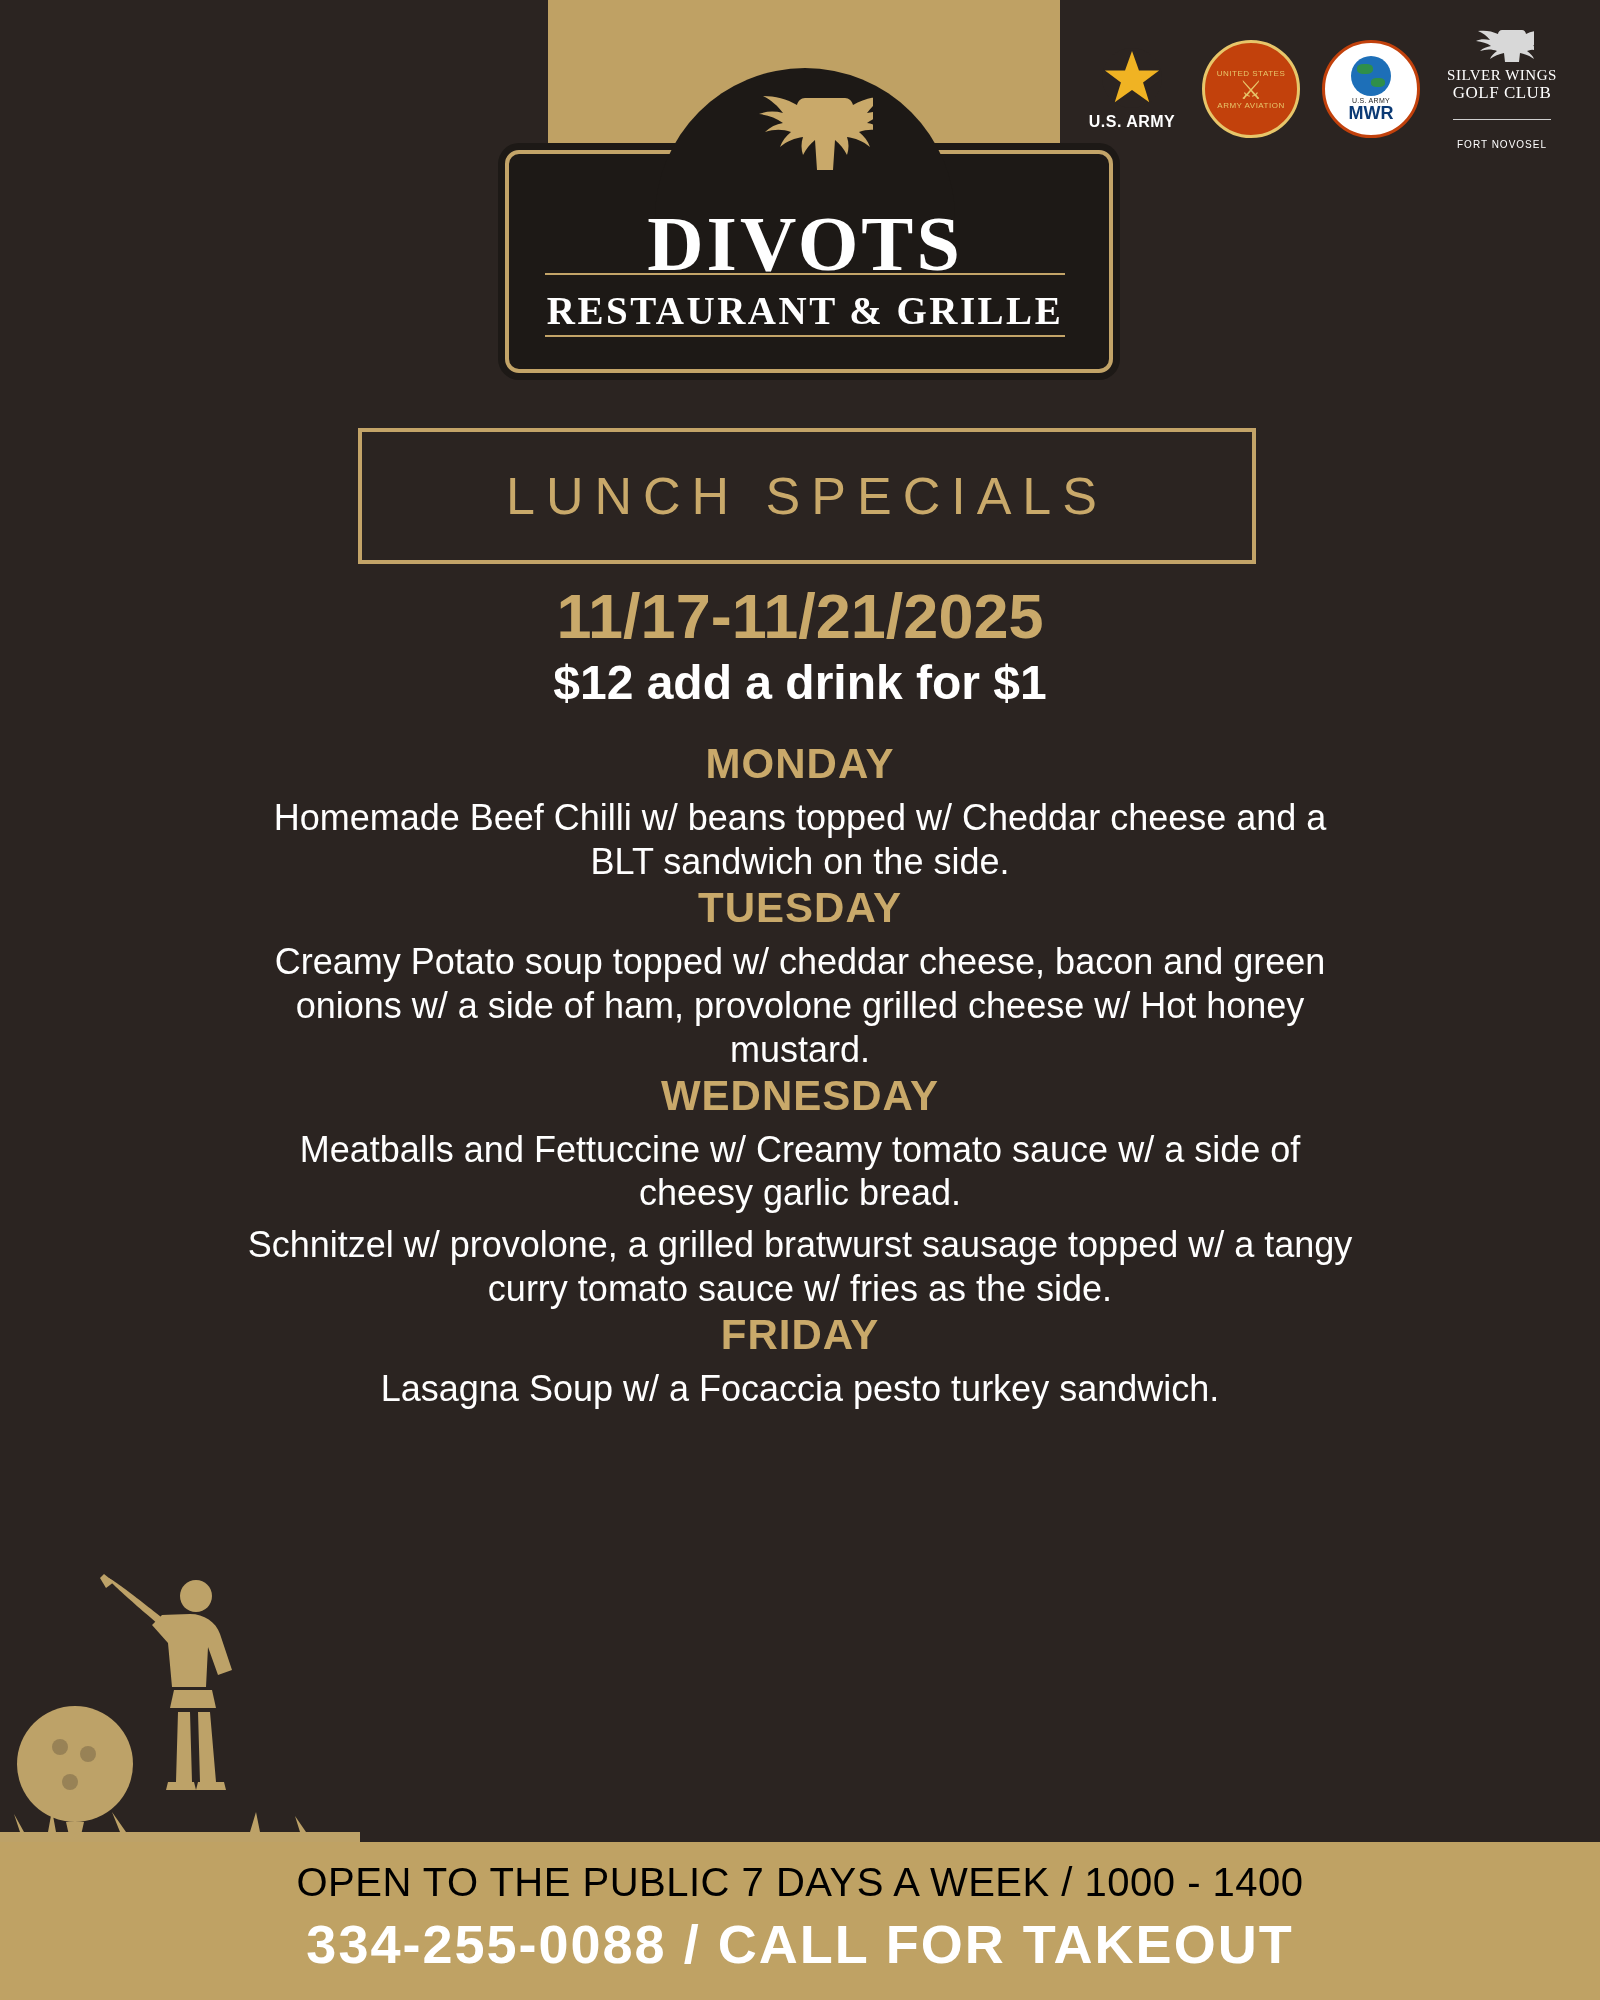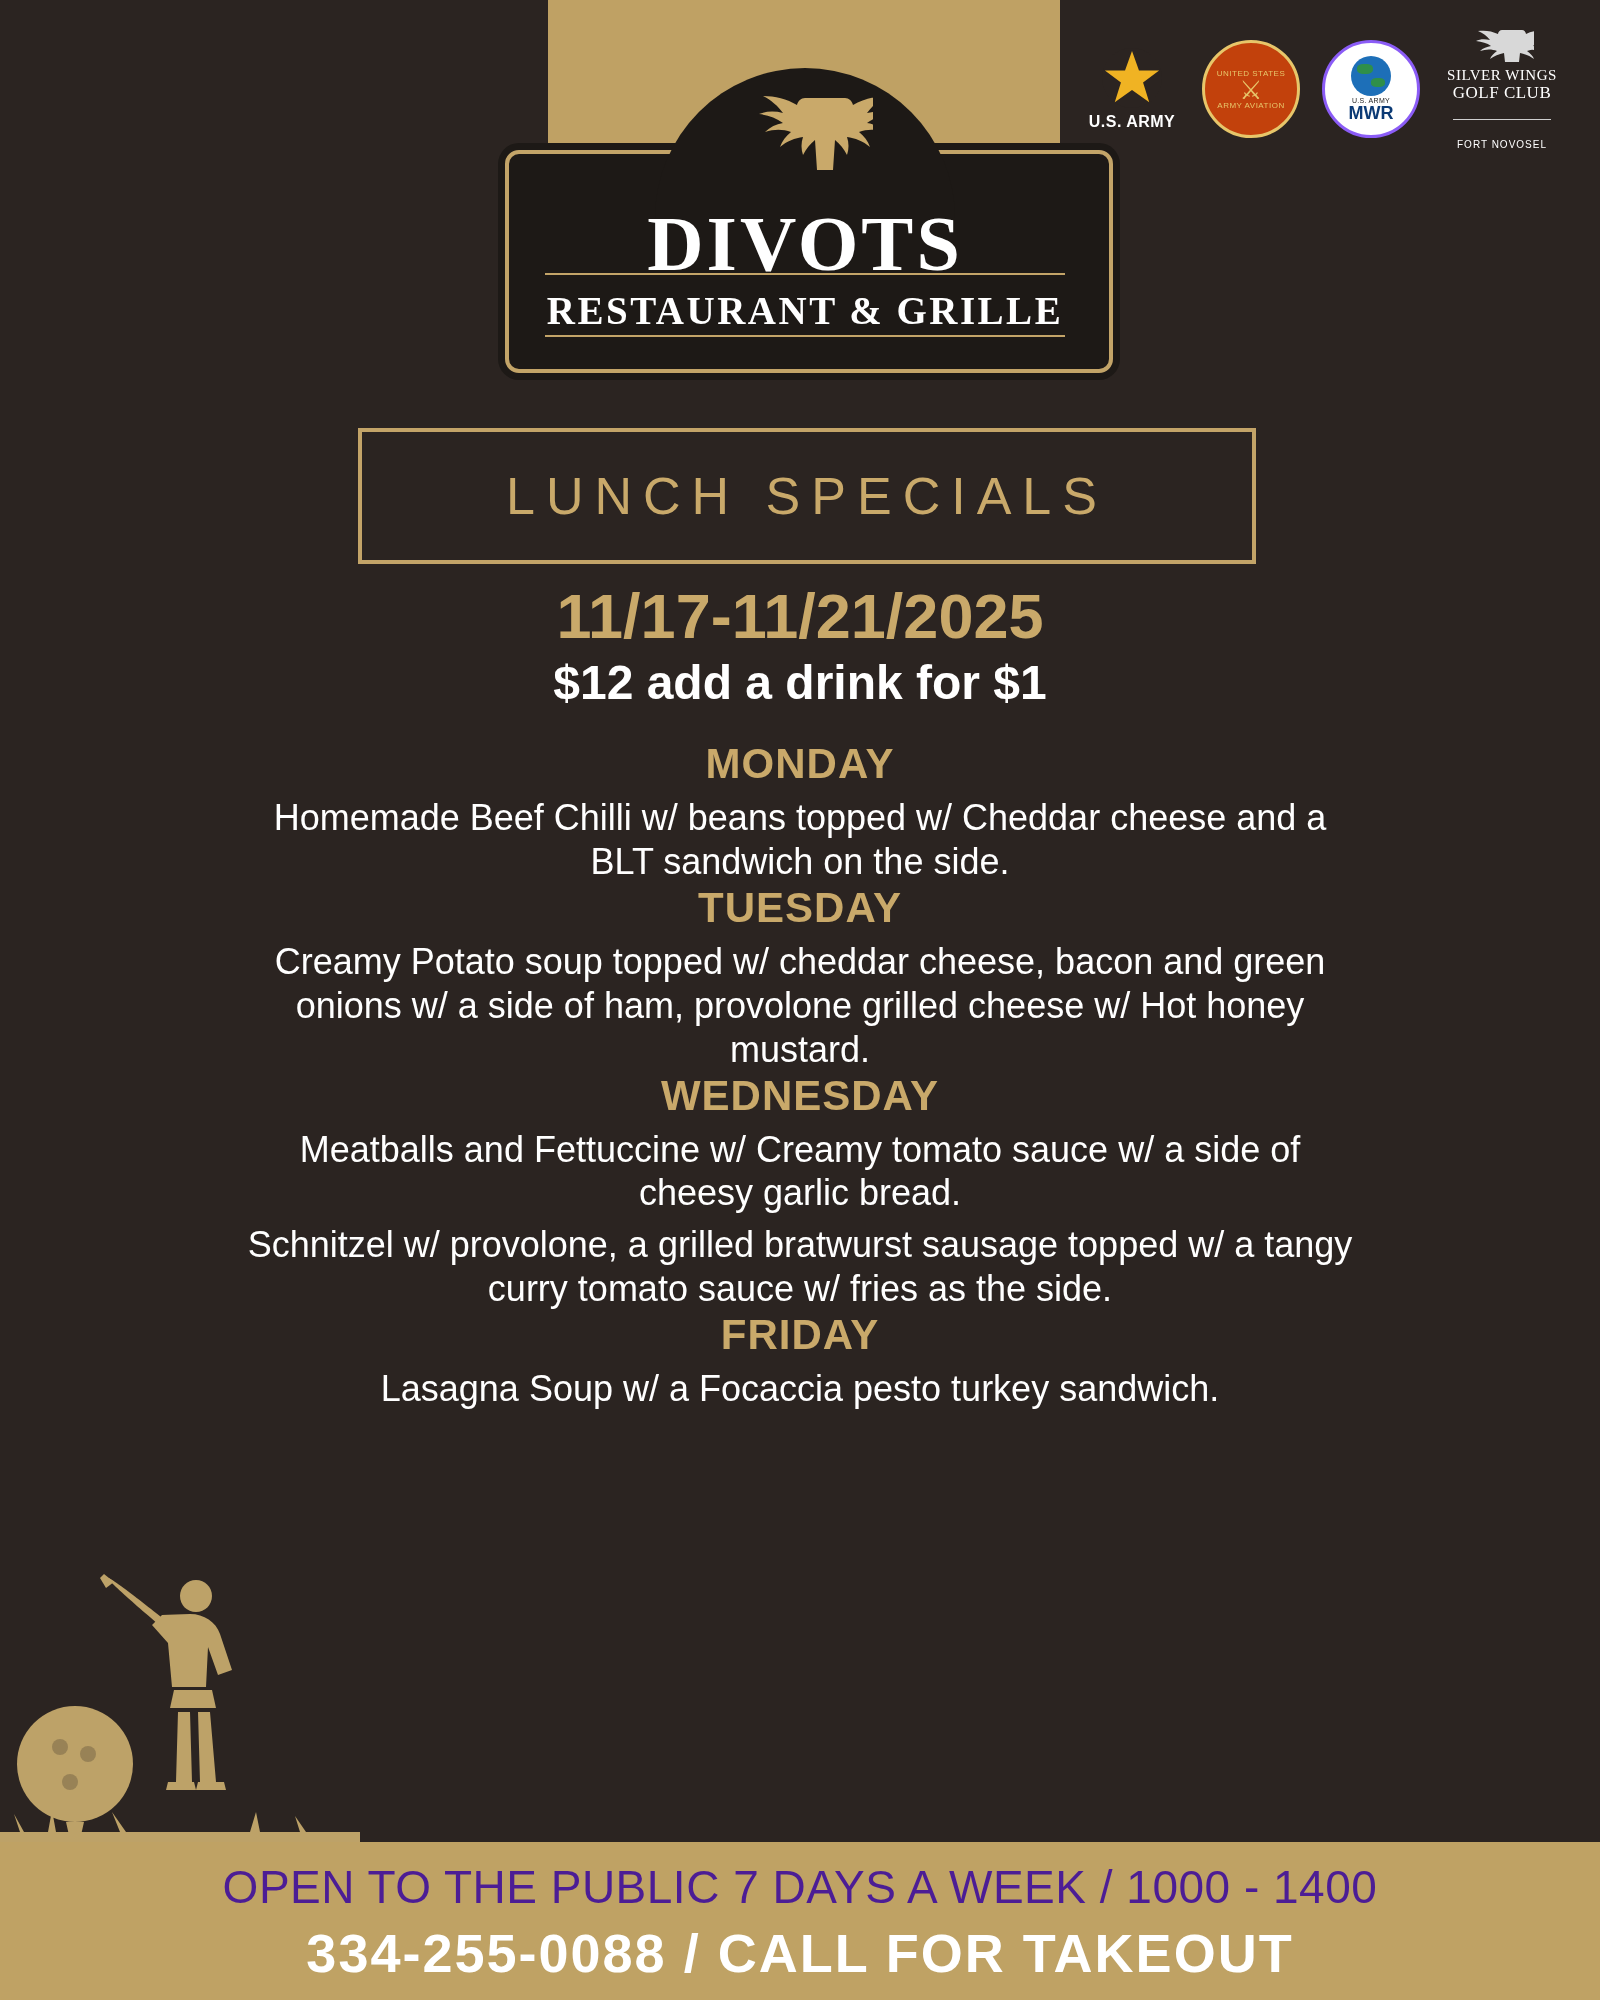--- a/index.html
+++ b/index.html
@@ -146,21 +146,21 @@
     color: #e7c66a;
   }
   .seal-aviation .sa-top {
     font-size: 8px; letter-spacing: .5px; margin-bottom: 1px;
   }
   .seal-aviation .sa-wing { font-size: 26px; line-height: 22px; color: #e7c66a; }
   .seal-aviation .sa-bot { font-size: 8px; letter-spacing: .5px; }
 
   .seal-mwr {
     background: #ffffff;
-    border: 3px solid #8b5cf6;
+    border: 3px solid #c2410c;
     color: #0b3a75;
   }
   .mwr-globe {
     width: 40px; height: 40px; border-radius: 50%;
     background: #1d6fb8;
     margin-bottom: 1px;
     position: relative;
     overflow: hidden;
   }
   .mwr-globe:before {
@@ -261,22 +261,22 @@
     position: absolute;
     left: 0;
     bottom: 0;
     width: 1600px;
     height: 158px;
     background: #bfa264;
     text-align: center;
   }
   .footer-hours {
     padding-top: 18px;
-    font-size: 46px;
-    color: #4c1d95;
+    font-size: 40px;
+    color: #000000;
     letter-spacing: .5px;
   }
   .footer-phone {
     margin-top: 8px;
     font-size: 54px;
     font-weight: bold;
     color: #ffffff;
     letter-spacing: 2px;
   }
 </style>

